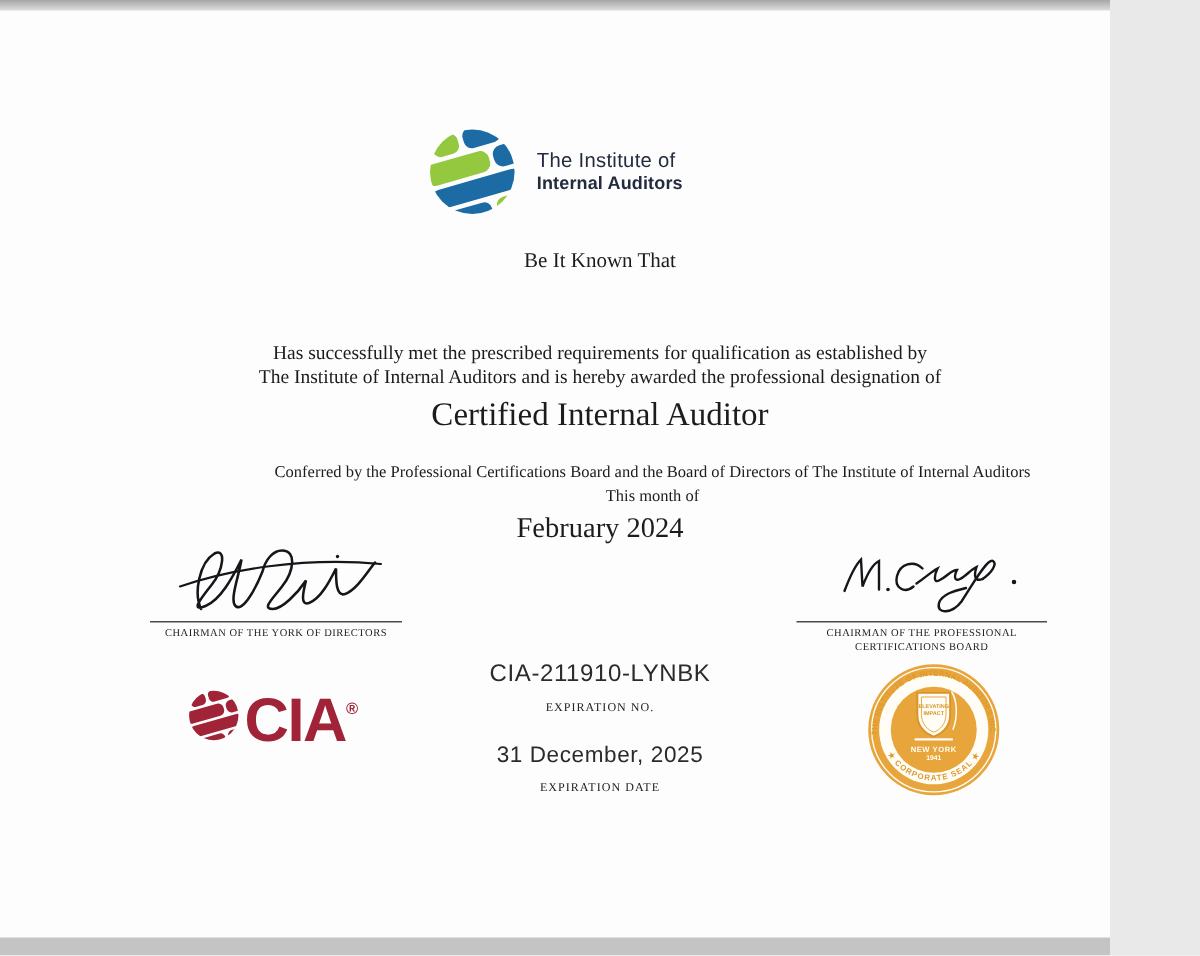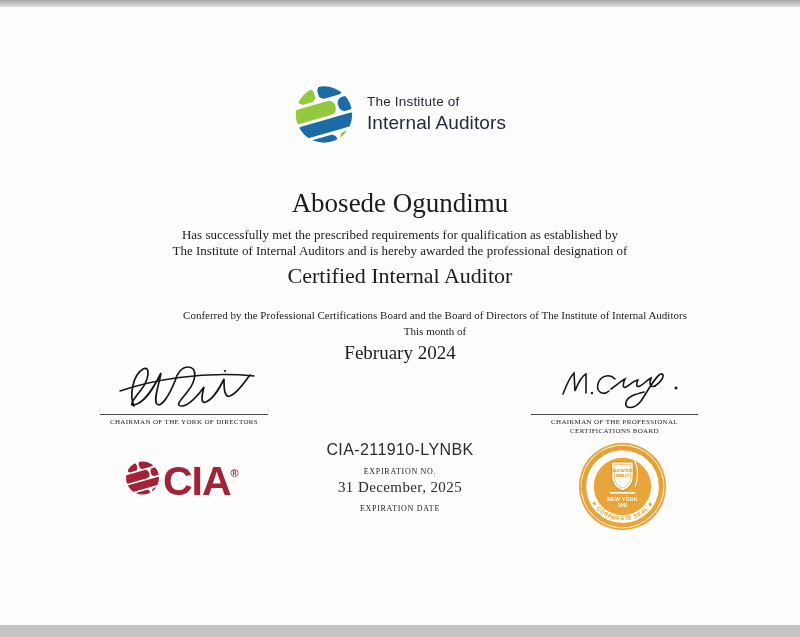--- a/index.html
+++ b/index.html
@@ -1,29 +1,29 @@
 <!DOCTYPE html>
 <html><head>
 <meta charset="utf-8">
 <style>
   html,body{margin:0;padding:0;background:#e9e9e9;}
   .page{
-    position:relative;width:800px;height:637px;background:#fdfdfd;
+    position:relative;width:740px;height:637px;background:#fdfdfd;
     overflow:hidden;font-family:"Liberation Serif",serif;color:#1c1c1c;
   }
   .top-bar{position:absolute;top:0;left:0;width:800px;height:7px;
     background:linear-gradient(#a6a6a6,#dedede);}
   .bottom-bar{position:absolute;bottom:0;left:0;width:800px;height:12px;background:#c4c4c4;}
 
   
   .logo{position:absolute;top:84px;left:50%;transform:translateX(-50%);
     display:flex;align-items:center;gap:13px;}
   .logo-text{font-family:"Liberation Sans",sans-serif;color:#242b3e;line-height:1.25;}
   .logo-line1{font-size:13.5px;font-weight:500;letter-spacing:.2px;}
-  .logo-line2{font-size:19px;font-weight:400;letter-spacing:.1px;}
+  .logo-line2{font-size:12px;font-weight:700;letter-spacing:.1px;}
 
   .center-text{position:absolute;left:0;width:800px;text-align:center;}
   .intro{top:167px;font-size:14px;}
   .recipient{top:188px;font-size:27px;}
   .body-par{top:227px;font-size:13px;line-height:16px;}
   .designation{top:263px;font-size:22px;}
   .conferral{top:308px;font-size:11px;line-height:15.5px;padding-left:35px;}
   .issue-date{top:342px;font-size:19px;text-align:center;}
 
   
@@ -36,21 +36,21 @@
 
   
   .cia-logo{position:absolute;left:125px;top:453px;display:flex;align-items:center;}
   .cia-word{font-family:"Liberation Sans",sans-serif;font-weight:700;font-size:41px;
     color:#a02337;letter-spacing:-1px;line-height:41px;margin-left:3px;}
   .cia-reg{font-family:"Liberation Sans",sans-serif;font-size:11px;color:#a02337;
     vertical-align:18px;font-weight:700;letter-spacing:0;}
   .cert-info{position:absolute;left:0;top:441px;width:800px;text-align:center;}
   .cert-value{font-family:"Liberation Sans",sans-serif;font-size:16px;color:#2b2b2b;letter-spacing:.4px;}
   .cert-label{font-size:8px;letter-spacing:.7px;color:#222;margin-top:8px;}
-  .cert-value2{margin-top:3px;font-size:15px;font-family:Liberation Serif, serif;}
+  .cert-value2{margin-top:19px;font-size:15px;}
   .seal{position:absolute;left:577px;top:441px;width:91px;height:91px;}
 </style>
 </head>
 <body>
 
 <div class="page">
   <div class="top-bar"></div>
 
   <div class="logo">
     <svg width="60" height="61" viewBox="-50 -50 100 100">
@@ -70,21 +70,21 @@
           <rect x="16" y="36" width="40" height="21" rx="9" fill="#94c83e"></rect>
         </g>
       </g>
     </svg>
     <div class="logo-text">
       <div class="logo-line1">The Institute of</div>
       <div class="logo-line2">Internal Auditors</div>
     </div>
   </div>
 
-  <div class="center-text recipient">Abosede Ogundimu</div>
+  <div class="center-text intro">Be It Known That</div>
   <div class="center-text body-par">
     <div>Has successfully met the prescribed requirements for qualification as established by</div>
     <div>The Institute of Internal Auditors and is hereby awarded the professional designation of</div>
   </div>
   <div class="center-text designation">Certified Internal Auditor</div>
   <div class="center-text conferral">
     <div>Conferred by the Professional Certifications Board and the Board of Directors of The Institute of Internal Auditors</div>
     <div>This month of</div>
   </div>
   <div class="center-text issue-date">February 2024</div>

